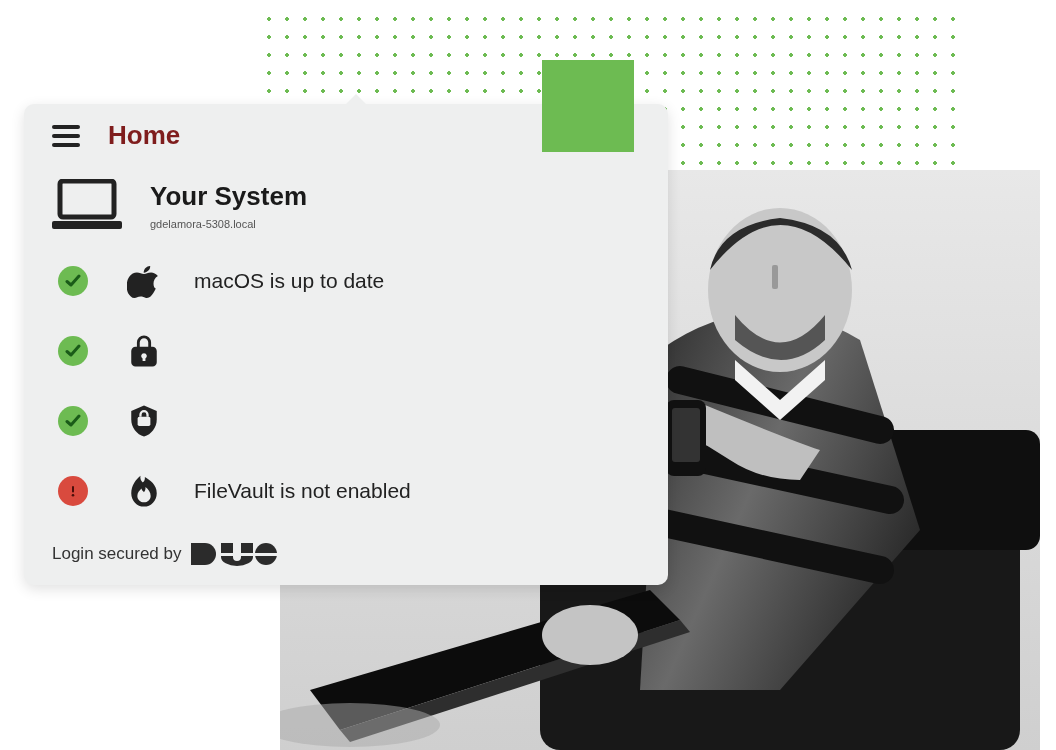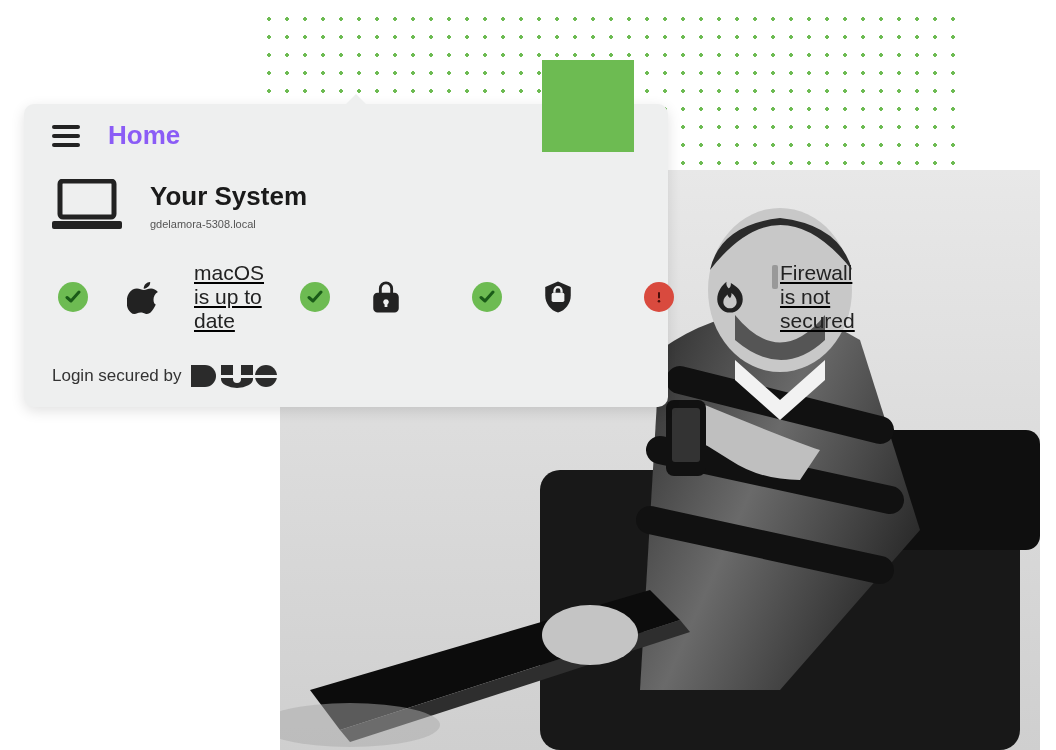--- a/index.html
+++ b/index.html
@@ -72,21 +72,21 @@
     width: 28px; height: 22px;
     display: flex; flex-direction: column; justify-content: space-between;
     cursor: pointer;
   }
   .hamburger span {
     display: block; height: 4px; background: #222; border-radius: 2px;
   }
   .home-title {
     font-size: 26px;
     font-weight: 600;
-    color: #8b5cf6;
+    color: #7f1d1d;
   }
 
   .system-block {
     display: flex;
     align-items: center;
     gap: 28px;
     margin-bottom: 30px;
   }
   .laptop-icon { width: 70px; height: 52px; }
 
@@ -96,24 +96,23 @@
     color: #1a1a1a;
     margin-bottom: 6px;
   }
   .hostname {
     font-size: 11px;
     color: #555;
   }
 
   .checks {
     display: flex;
-    flex-direction: row;
+    flex-direction: column;
     gap: 30px;
     margin-bottom: 30px;
-    text-decoration: underline;
   }
   .check-row {
     display: flex;
     align-items: center;
   }
   .status-badge {
     width: 30px; height: 30px;
     border-radius: 50%;
     display: flex; align-items: center; justify-content: center;
     margin-right: 36px;
@@ -269,21 +268,21 @@
         <svg viewBox="0 0 16 16">
             <rect x="7" y="3" width="2" height="6.5" rx="1" fill="#4a0e0a"></rect>
             <circle cx="8" cy="12.3" r="1.3" fill="#4a0e0a"></circle>
           </svg>
       </div>
       <div class="item-icon">
         <svg viewBox="0 0 24 24" fill="#222">
             <path d="M12.6 2.2c.3 2.7-1.4 3.8-1.4 3.8S9 4.6 9.5 1.3C6.3 3.7 3 8.5 3 13.5 3 18.7 7 23 12 23s9-4.3 9-9.5c0-5.8-4.7-9.1-8.4-11.3zM12 20c-2.6 0-4.7-2-4.7-4.5 0-2.2 1.4-3.6 2.9-5.2.2 1.6 1.8 2.5 1.8 2.5s1.4-1.4 1-3.6c2.1 1.6 3.7 3.8 3.7 6.3C16.7 18 14.6 20 12 20z"></path>
           </svg>
       </div>
-      <div class="check-label">Firewall is not secured</div>
+      <div class="check-label">FileVault is not enabled</div>
     </div>
 
   </div>
 
   <div class="footer">
     <span>Login secured by</span>
     <span class="duo-logo" aria-label="DUO">
       <svg viewBox="0 0 86 26">
         <path d="M0 2 h14 a11 11 0 0 1 0 22 H0 Z" fill="#2b2b2b"></path>
         <path d="M30 2 h12 v14 a4 4 0 0 0 8 0 V2 h12 v14 a16 9 0 0 1 -32 0 Z" fill="#2b2b2b"></path>

